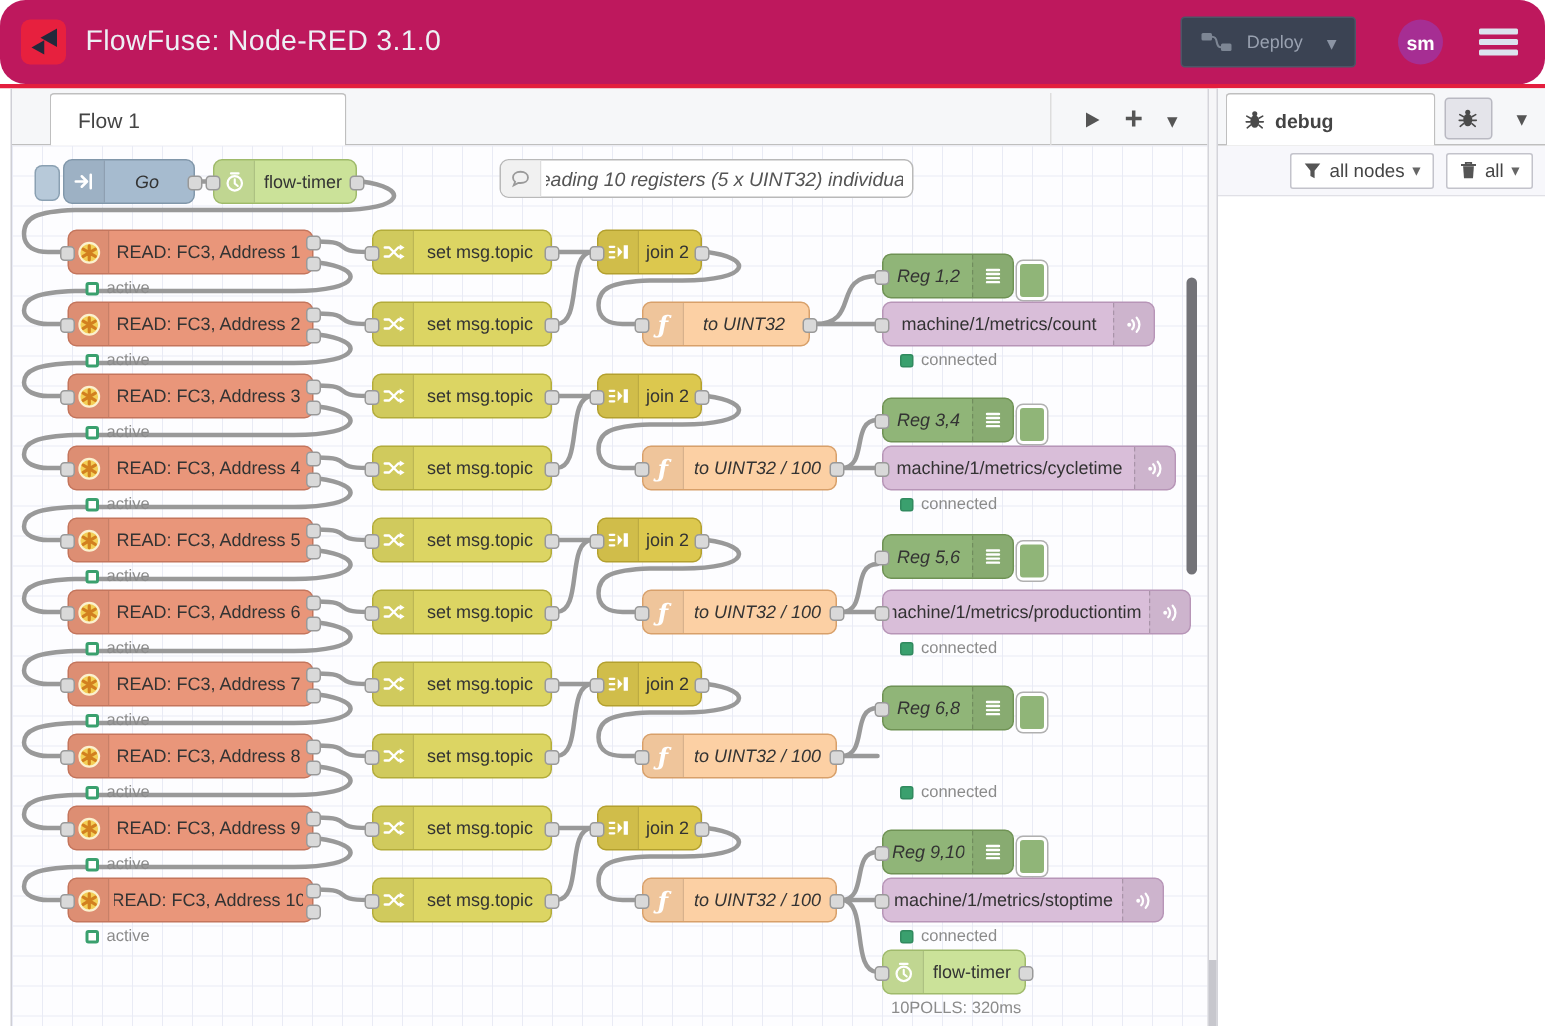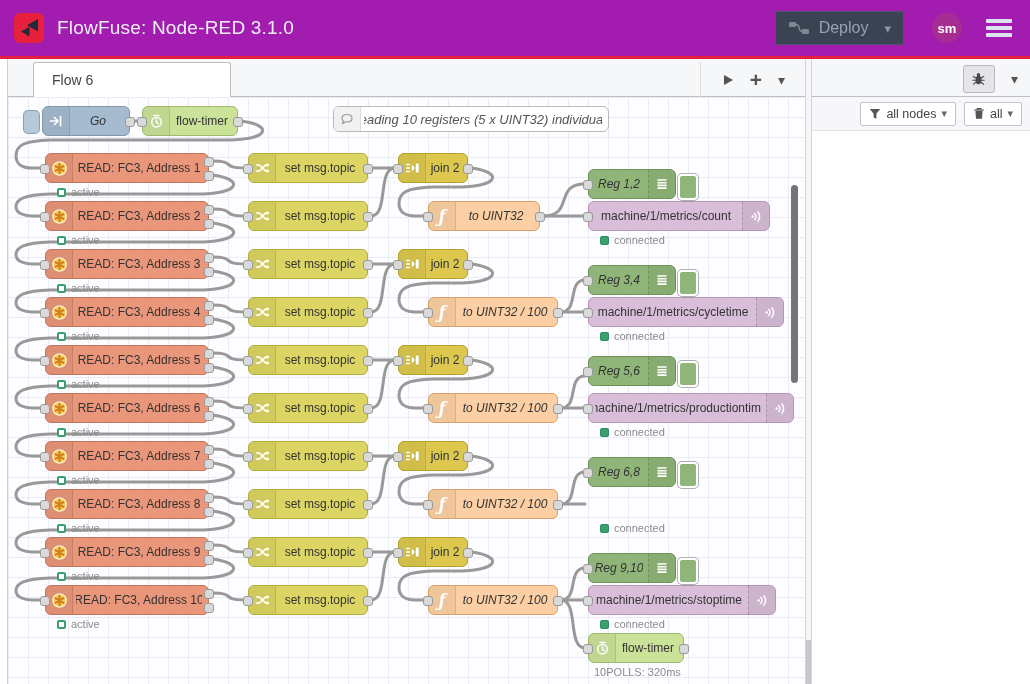--- a/index.html
+++ b/index.html
@@ -1,28 +1,28 @@
 <!DOCTYPE html>
 <html><head>
 <meta charset="utf-8">
 <style>
   html,body{margin:0;padding:0;background:#fff;}
   .app{position:relative;width:1030px;height:684px;overflow:hidden;
        font-family:"Liberation Sans",sans-serif;background:#fff;}
 
   
-  .header{position:absolute;left:0;top:0;width:100%;height:56px;background:#a21caf;
-          display:flex;align-items:center;padding:0 18px 0 14px;box-sizing:border-box;}
+  .header{position:absolute;left:0;top:0;width:100%;height:56px;background:#be185d;
+          display:flex;align-items:center;padding:0 18px 0 14px;box-sizing:border-box;border-radius:17px;}
   .logo{width:30px;height:30px;border-radius:6px;background:#e7203e;display:flex;
         align-items:center;justify-content:center;flex:none;}
   .apptitle{margin-left:13px;font-size:19px;font-weight:500;color:#edf0f5;letter-spacing:.2px;flex:none;}
   .hspacer{flex:1;}
   .deploy{height:32px;background:#3b4353;border:1px solid #4c5567;border-radius:3px;
           display:flex;align-items:center;padding:0 12px;cursor:pointer;}
-  .deploy .dlabel{color:#99a1b0;font-size:16px;margin:0 4px 0 9px;}
+  .deploy .dlabel{color:#99a1b0;font-size:12px;margin:0 4px 0 9px;}
   .deploy .caret{color:#8b94a4;font-size:13px;margin-left:12px;}
   .avatar{width:30px;height:30px;border-radius:50%;background:#a62e93;color:#fff;
           font-size:13px;font-weight:bold;display:flex;align-items:center;justify-content:center;
           margin-left:28px;flex:none;cursor:pointer;}
   .burger{margin-left:24px;width:26px;cursor:pointer;}
   .burger div{height:4px;background:#dce3ee;border-radius:1px;margin:3px 0;}
   .redline{position:absolute;left:0;top:56px;width:100%;height:3px;background:#e41e3e;}
 
   
   .content{position:absolute;left:0;top:59px;width:1030px;height:625px;}
@@ -123,21 +123,21 @@
   </div>
   <div class="redline"></div>
 
   <div class="content">
 
     <div class="leftstrip"></div>
 
     <div class="canvascol">
       <div class="tabbar">
         <div class="tab flowtab">
-          <span>Flow 6</span>
+          <span>Flow 1</span>
         </div>
         <div class="canvasctrl">
           <span class="cbtn">
             <svg width="11" height="12" viewBox="0 0 11 12">
                 <path d="M1 1l9 5-9 5z" fill="#555"></path>
               </svg>
           </span>
           <span class="cbtn plus">+</span>
           <span class="cbtn caretbtn">▾</span>
         </div>
@@ -814,20 +814,30 @@
         <div class="vscroll"></div>
       </div>
     </div>
 
     <div class="splitter">
         <div class="handle"></div>
       </div>
 
     <div class="sidebar">
       <div class="tabbar">
+        <div class="tab debugtab">
+          <svg width="13" height="14" viewBox="0 0 13 14">
+              <ellipse cx="6.5" cy="8" rx="3" ry="4.2" fill="#4a4a4a"></ellipse>
+              <circle cx="6.5" cy="2.8" r="1.7" fill="#4a4a4a"></circle>
+              <g stroke="#4a4a4a" stroke-width="1.1" stroke-linecap="round">
+                <path d="M3.7 5.8 1.2 4.4M3.5 8.2H.8M3.7 10.4l-2.2 1.8M9.3 5.8l2.5-1.4M9.5 8.2h2.7M9.3 10.4l2.2 1.8"></path>
+              </g>
+            </svg>
+          <span>debug</span>
+        </div>
         <div class="sidebtns">
           <div class="bugbtn">
             <svg width="13" height="14" viewBox="0 0 13 14">
                 <ellipse cx="6.5" cy="8" rx="3" ry="4.2" fill="#4a4a4a"></ellipse>
                 <circle cx="6.5" cy="2.8" r="1.7" fill="#4a4a4a"></circle>
                 <g stroke="#4a4a4a" stroke-width="1.1" stroke-linecap="round">
                   <path d="M3.7 5.8 1.2 4.4M3.5 8.2H.8M3.7 10.4l-2.2 1.8M9.3 5.8l2.5-1.4M9.5 8.2h2.7M9.3 10.4l2.2 1.8"></path>
                 </g>
               </svg>
           </div>

